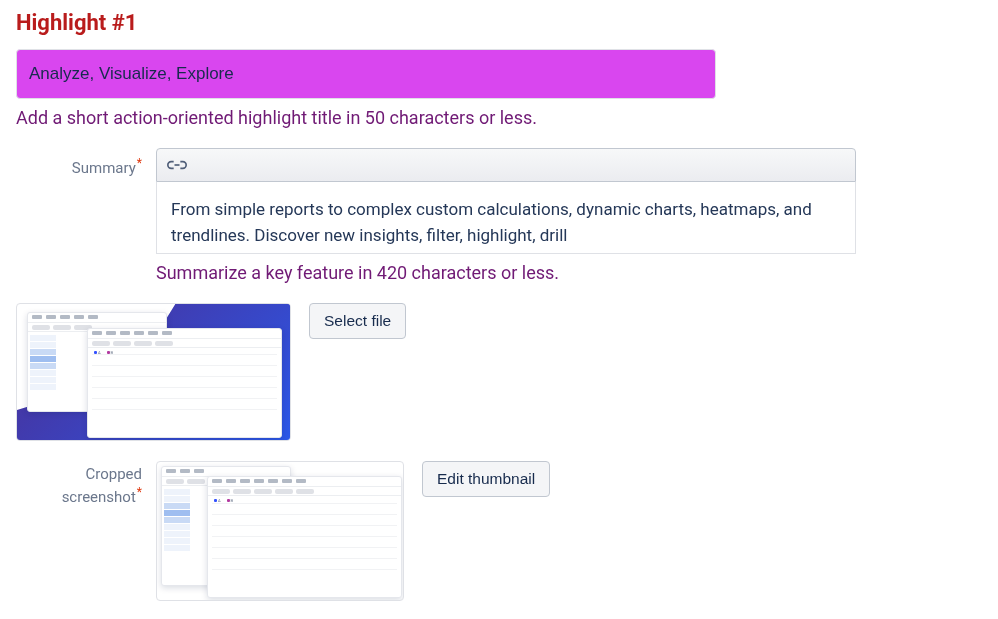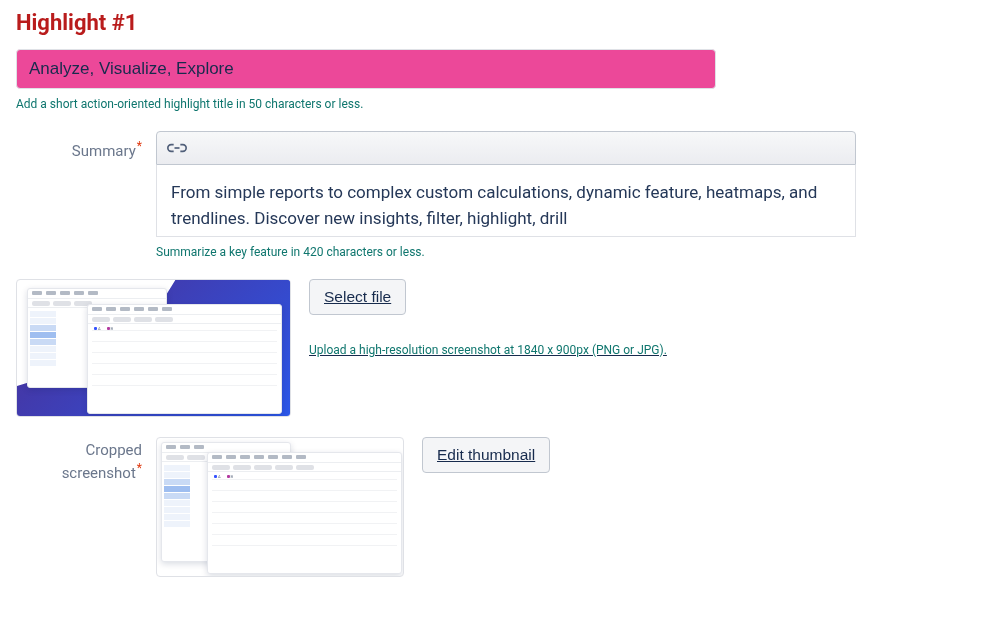--- a/index.html
+++ b/index.html
@@ -38,32 +38,32 @@
       vertical-align: super;
       margin-left: 1px;
     }
     .field-col {
       flex: 1;
       min-width: 0;
     }
     .text-input {
       width: 100%;
       max-width: 700px;
-      height: 40px;
+      height: 50px;
       padding: 0 12px;
       font-size: 17px;
       color: #172B4D;
       border: 1px solid #DFE1E6;
       border-radius: 4px;
-      background: #ec4899;
+      background: #d946ef;
     }
     .help-text {
       display: block;
-      font-size: 12px;
-      color: #0f766e;
+      font-size: 18px;
+      color: #701a75;
       margin-top: 8px;
     }
     .richtext-wrap {
       width: 100%;
       max-width: 700px;
       border: none;
     }
     .richtext-toolbar {
       height: 34px;
       background: linear-gradient(#f7f8f9, #ebecf0);
@@ -159,24 +159,23 @@
       position:absolute; left:2px; top:22px; width:26px;
       display:flex; flex-direction:column; gap:1px;
     }
     .mw-side-cells span { height:6px; background:#eef3fb; }
     .mw-side-cells span:nth-child(3),
     .mw-side-cells span:nth-child(5) { background:#c9daf5; }
     .mw-side-cells span:nth-child(4) { background:#9fbef0; }
 
     .thumb-right {
       display: flex;
-      flex-direction: column;
-      gap: 28px;
+      flex-direction: row;
+      gap: 0;
       flex:1;
-      text-decoration:underline;
     }
     .btn {
       display: inline-flex;
       align-items: center;
       height: 36px;
       padding: 0 14px;
       font-size: 15.5px;
       color: #172B4D;
       background: #F4F5F7;
       border: 1px solid #C1C7D0;
@@ -211,21 +210,21 @@
     <div class="richtext-wrap">
       <div class="richtext-toolbar">
         <span>
           <svg class="link-icon" viewBox="0 0 24 12" fill="none" stroke="currentColor" stroke-width="2">
             <path d="M9 6 H15"></path>
             <path d="M8 2 H5 a4 4 0 0 0 0 8 h3"></path>
             <path d="M16 2 h3 a4 4 0 0 1 0 8 h-3"></path>
           </svg>
         </span>
       </div>
-      <div class="richtext-body">From simple reports to complex custom calculations, dynamic feature, heatmaps, and trendlines. Discover new insights, filter, highlight, drill</div>
+      <div class="richtext-body">From simple reports to complex custom calculations, dynamic charts, heatmaps, and trendlines. Discover new insights, filter, highlight, drill</div>
     </div>
     <span class="help-text">Summarize a key feature in 420 characters or less.</span>
   </div>
 </div>
 
 <div class="form-row">
   <div class="field-col">
     <div class="thumb-row">
       <div class="thumb-box">
         <div class="thumb-gradient top"></div>
@@ -313,21 +312,20 @@
               </div>
             <div class="bar-pair">
                 <div class="bar b1" style="height:86%"></div>
                 <div class="bar b2" style="height:68%"></div>
               </div>
           </div>
         </div>
       </div>
       <div class="thumb-right">
         <button class="btn">Select file</button>
-        <span class="help-text" style="margin-top:0">Upload a high-resolution screenshot at 1840 x 900px (PNG or JPG).</span>
       </div>
     </div>
   </div>
 </div>
 
 <div class="form-row cropped-thumb">
   <div class="label-col tall">
     <span>Cropped screenshot</span><span class="req">*</span>
   </div>
   <div class="field-col">

